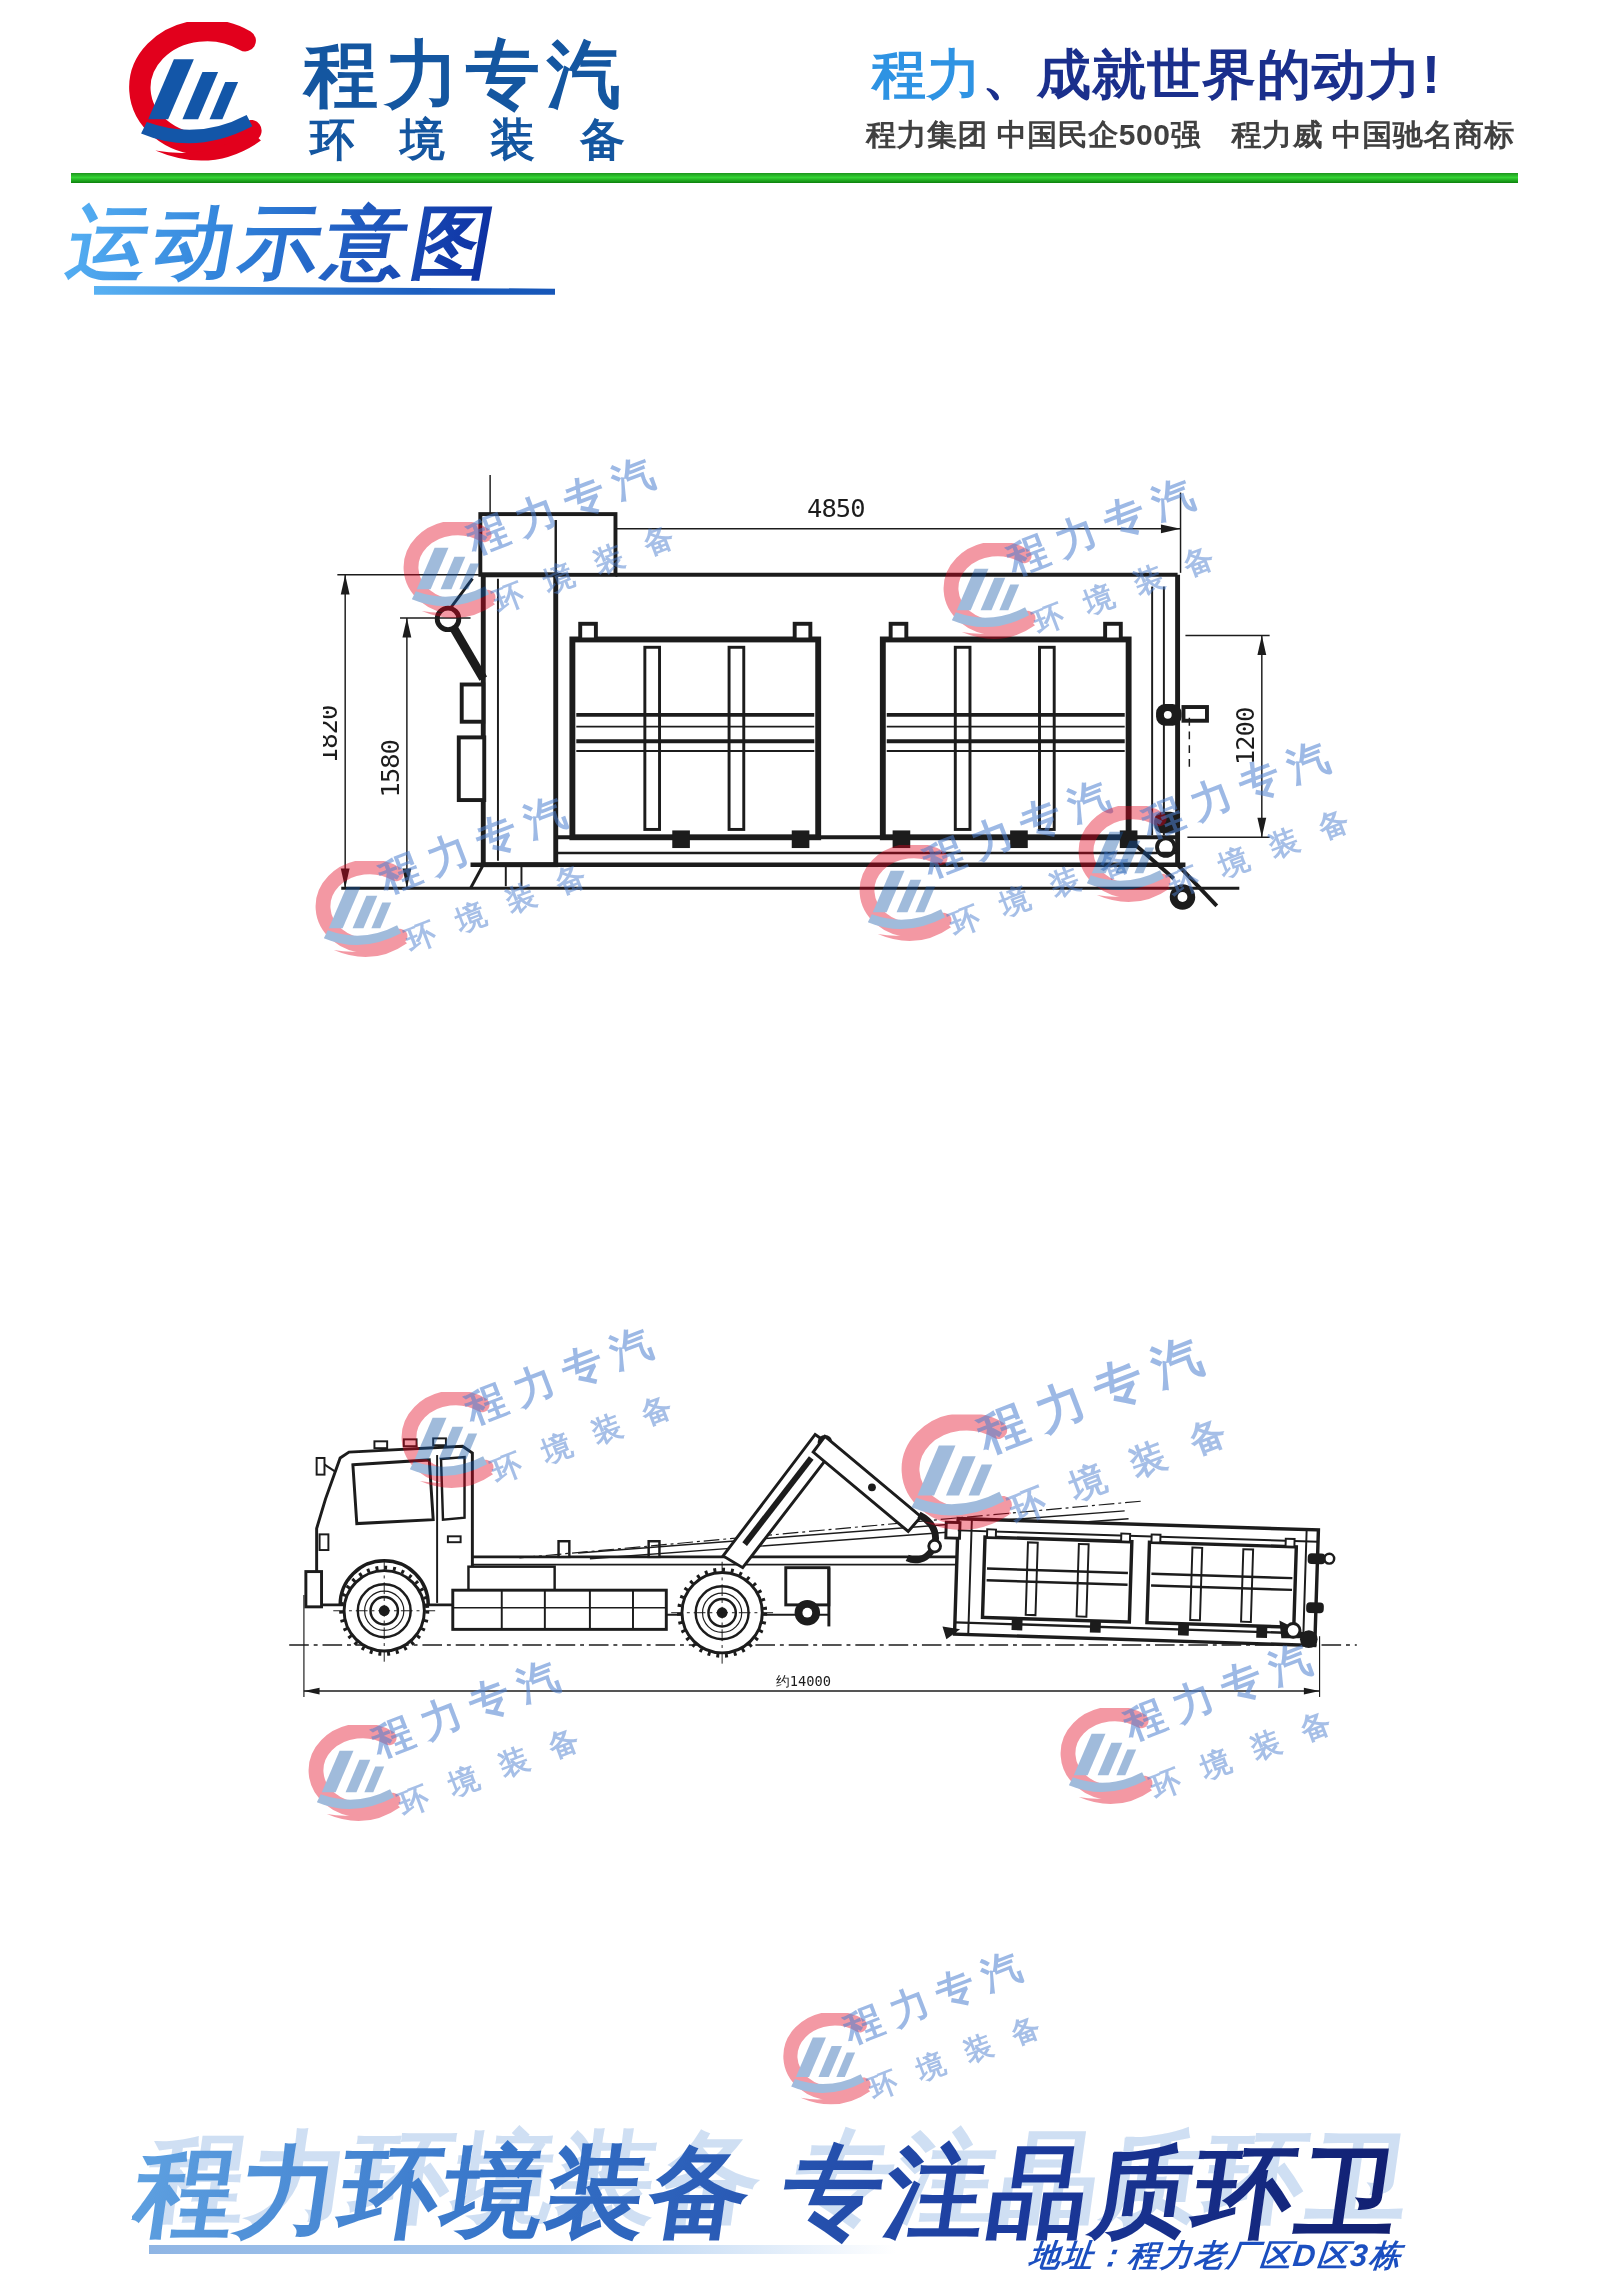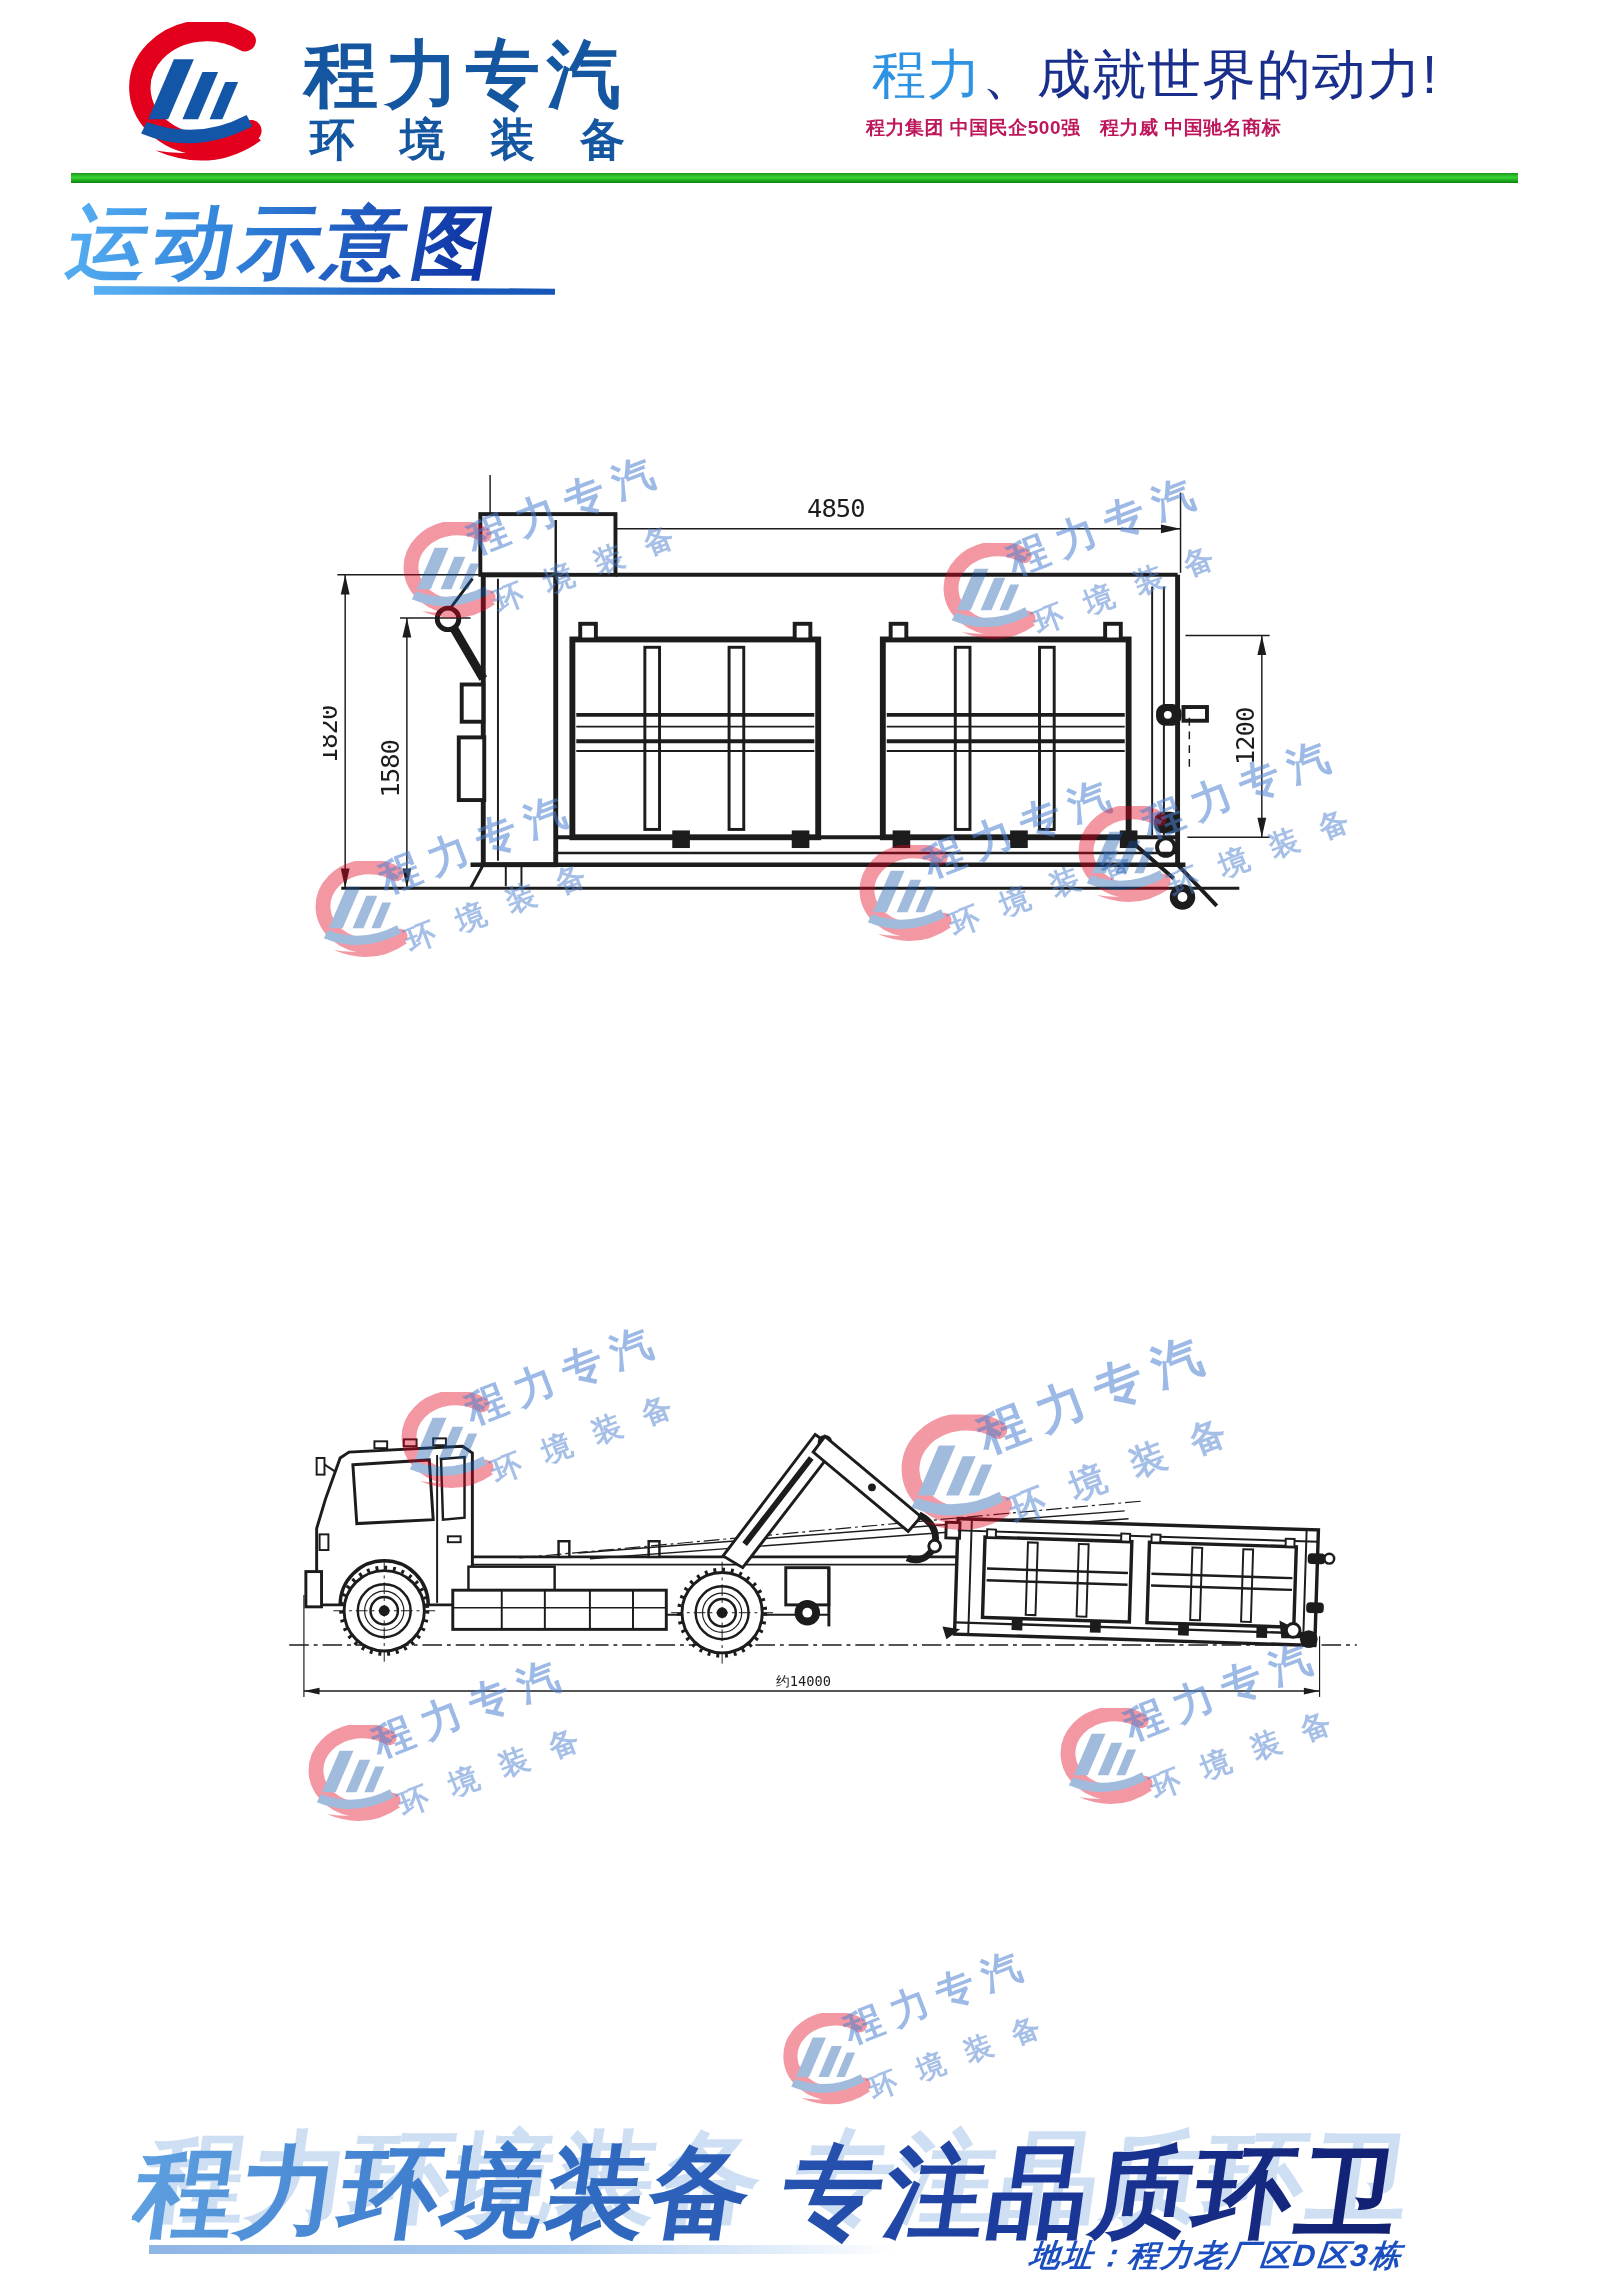--- a/index.html
+++ b/index.html
@@ -10,26 +10,26 @@
   
   .logo-main{position:absolute;left:84px;top:21.6px;width:214px;height:143px;z-index:10;}
   .brand-name{
     position:absolute;left:304px;top:25.5px;font-size:74px;font-weight:900;
     color:#1456a0;letter-spacing:6.9px;white-space:nowrap;z-index:10;
   }
   .brand-sub{
     position:absolute;left:310px;top:110px;font-size:45px;font-weight:900;
     color:#1456a0;letter-spacing:45px;white-space:nowrap;z-index:10;
   }
-  .slogan{position:absolute;left:872px;top:39px;font-size:54px;font-weight:400;white-space:nowrap;z-index:10;letter-spacing:1px;}
+  .slogan{position:absolute;left:872px;top:39px;font-size:54px;font-weight:700;white-space:nowrap;z-index:10;letter-spacing:1px;}
   .slogan .hl{color:#2e93e3;}
   .slogan .rest{color:#1a2f8c;}
   .honors{
-    position:absolute;left:866px;top:115px;font-size:19px;font-weight:800;
-    color:#be185d;white-space:nowrap;z-index:10;letter-spacing:0.5px;
+    position:absolute;left:866px;top:115px;font-size:30px;font-weight:800;
+    color:#404040;white-space:nowrap;z-index:10;letter-spacing:0.5px;
   }
   .green-bar{
     position:absolute;left:71px;top:173px;width:1447px;height:9.8px;z-index:10;
     background:linear-gradient(180deg,#1d941d 0%,#35d435 45%,#0c810c 100%);
   }
   
   .sec-title{
     position:absolute;left:69px;top:190px;font-size:80px;font-weight:900;
     letter-spacing:5.9px;white-space:nowrap;z-index:10;transform:skewX(-10deg);
     color:#16308f;

